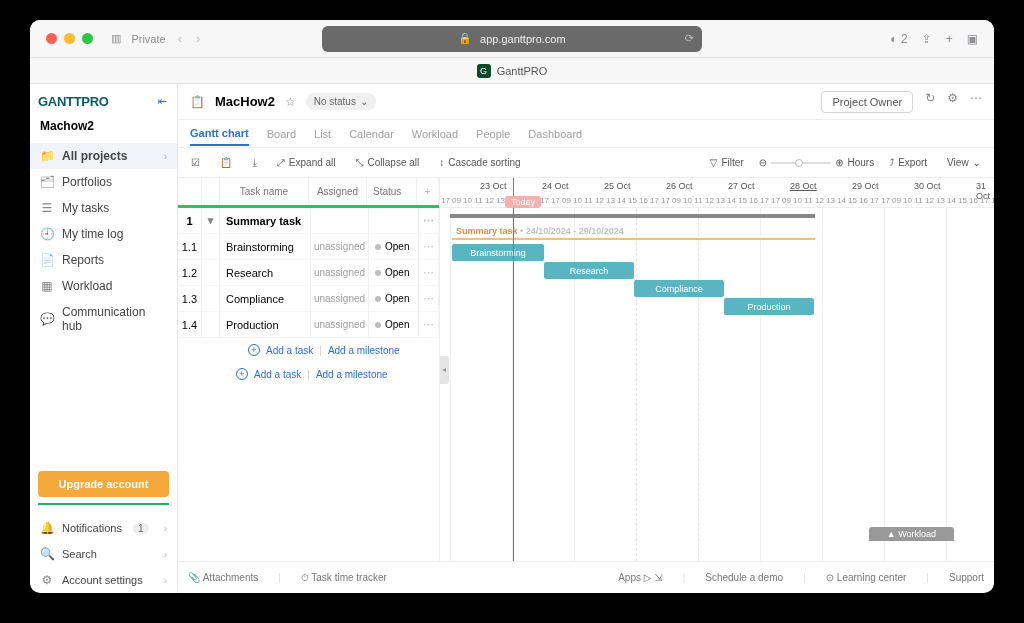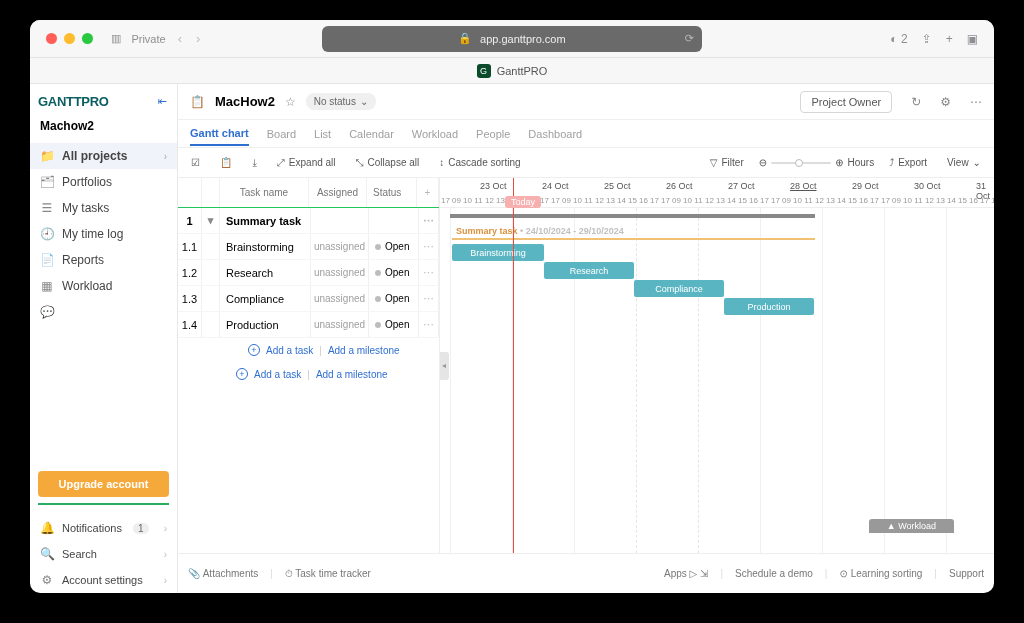--- a/index.html
+++ b/index.html
@@ -31,35 +31,35 @@
 .sidebar-spacer { flex: 1; }
 .upgrade { margin: 0 8px 6px; background: #f6a93b; color: #fff; text-align: center; font-size: 11px; font-weight: 600; padding: 7px 0; border-radius: 4px; cursor: pointer; }
 .daysleft { margin: 0 8px 4px; text-align: center; font-size: 10px; color: #666; padding: 4px 0; }
 .greenbar { height: 2px; background: #27ae60; margin: 0 8px 10px; }
 .bottom-items .nav-item { font-size: 11px; }
 .notif-badge { margin-left: auto; background: #eee; border-radius: 8px; padding: 0 5px; font-size: 10px; color: #666; margin-right: 4px; }
 .main { flex: 1; display: flex; flex-direction: column; overflow: hidden; }
 .header { height: 36px; display: flex; align-items: center; padding: 0 12px; gap: 10px; border-bottom: 1px solid #eee; }
 .proj-title { font-weight: 700; font-size: 13px; }
 .nostatus { background: #f0f0f0; border-radius: 8px; padding: 3px 8px; font-size: 10px; color: #666; display: flex; align-items: center; gap: 4px; cursor: pointer; justify-content: flex-end; }
-.header-right { margin-left: auto; display: flex; align-items: center; gap: 19px; }
+.header-right { margin-left: auto; display: flex; align-items: flex-start; gap: 12px; }
 .proj-owner { border: 1px solid #d6d6d6; border-radius: 4px; padding: 4px 10px; font-size: 11px; color: #555; cursor: pointer; }
 .hdr-icon { color: #888; font-size: 12px; cursor: pointer; }
 .tabs { height: 28px; display: flex; align-items: center; padding: 0 12px; border-bottom: 1px solid #eee; font-size: 11px; color: #a0a0a0; gap: 18px; }
 .tabs .tab { cursor: pointer; }
 .tabs .tab.active { color: #2f6fd2; font-weight: 600; border-bottom: 2px solid #2f6fd2; padding-bottom: 5px; margin-bottom: -6px; }
 .toolbar { height: 30px; display: flex; align-items: center; padding: 0 8px; font-size: 10px; color: #555; border-bottom: 1px solid #eee; gap: 10px; }
 .tb-btn { display: flex; align-items: center; gap: 4px; cursor: pointer; padding: 3px 5px; }
 .tb-sep { flex: 1; }
 .hours-slider { display: flex; align-items: center; gap: 4px; }
 .slider-track { width: 60px; height: 2px; background: #ddd; position: relative; border-radius: 2px; }
 .slider-handle { position: absolute; left: 40%; top: -3px; width: 8px; height: 8px; background: #fff; border: 1px solid #bbb; border-radius: 50%; }
 .content { flex: 1; display: flex; position: relative; overflow: hidden; }
 .tasklist { width: 262px; border-right: 1px solid #eee; font-size: 11px; }
-.tl-head { display: flex; height: 30px; border-bottom: 1px solid #22c55e; color: #777; font-size: 10px; }
+.tl-head { display: flex; height: 30px; border-bottom: 3px solid #22c55e; color: #777; font-size: 10px; }
 .tl-head > div, .tl-row > div { padding: 5px 6px; border-right: 1px solid #f0f0f0; display: flex; align-items: center; }
 .col-num { width: 24px; justify-content: center; }
 .col-actions { width: 20px; justify-content: center; color: #bbb; cursor: pointer; }
 .col-toggle { width: 18px; justify-content: center; color: #888; cursor: pointer; }
 .col-name { flex: 1; }
 .col-assigned { width: 58px; justify-content: center; }
 .col-status { width: 50px; }
 .col-add { width: 22px; justify-content: center; color: #bbb; }
 .tl-row { display: flex; height: 26px; border-bottom: 1px solid #f5f5f5; }
 .tl-row.summary { font-weight: 700; }
@@ -81,21 +81,21 @@
 .today-marker { position: absolute; top: 0; bottom: 0; width: 1px; background: #e74c3c; z-index: 3; }
 .today-label { position: absolute; top: 18px; background: #f6b0b0; color: #fff; font-size: 9px; padding: 1px 6px; border-radius: 3px; z-index: 4; }
 .summary-bar { position: absolute; height: 4px; background: #888; }
 .summary-lbl-row { position: absolute; font-size: 9px; }
 .summary-lbl-row .t1 { color: #d9913c; font-weight: 600; }
 .summary-lbl-row .t2 { color: #c0c0c0; font-weight: bold; }
 .summary-underline { position: absolute; height: 2px; background: #f0c173; }
 .bar { position: absolute; height: 17px; background: #5ab5c2; color: #fff; font-size: 9px; display: flex; align-items: center; justify-content: center; border-radius: 2px; }
 .collapse-handle { position: absolute; left: -1px; top: 50%; transform: translateY(-50%); width: 10px; height: 28px; background: #e5e5e5; border-radius: 0 3px 3px 0; cursor: pointer; display: flex; align-items: center; justify-content: center; color: #999; font-size: 8px; }
 .workload-toggle { position: absolute; bottom: 20px; right: 40px; background: #999; color: #fff; font-size: 9px; padding: 2px 18px; border-radius: 3px 3px 0 0; cursor: pointer; }
-.footer { height: 40px; border-top: 1px solid #eee; display: flex; align-items: center; padding: 0 10px; font-size: 10px; color: #777; gap: 12px; }
+.footer { height: 32px; border-top: 1px solid #eee; display: flex; align-items: center; padding: 0 10px; font-size: 10px; color: #777; gap: 20px; }
 .footer .fspacer { flex: 1; }
 .footer .pipe { color: #ddd; }
 </style>
 </head>
 <body>
 
 <div class="window">
 
   <div class="titlebar">
     <div class="traffic">
@@ -157,20 +157,21 @@
         <div class="nav-item">
           <span class="nav-icon">📄</span>
           <span>Reports</span>
         </div>
         <div class="nav-item">
           <span class="nav-icon">▦</span>
           <span>Workload</span>
         </div>
         <div class="nav-item">
           <span class="nav-icon">💬</span>
+          <span>Communication hub</span>
         </div>
       </div>
       <div class="sidebar-spacer"></div>
       <div class="upgrade">Upgrade account</div>
       <div class="greenbar"></div>
       <div class="bottom-items">
         <div class="nav-item">
           <span class="nav-icon">🔔</span>
           <span>Notifications</span>
           <span class="notif-badge">1</span>
@@ -367,20 +368,20 @@
 
       <div class="footer">
         <span>📎 <span>Attachments</span></span>
         <span class="pipe">|</span>
         <span>⏱ <span>Task time tracker</span></span>
         <div class="fspacer"></div>
         <span><span>Apps</span> ▷ ⇲</span>
         <span class="pipe">|</span>
         <span>Schedule a demo</span>
         <span class="pipe">|</span>
-        <span>⊙ <span>Learning sorting</span></span>
+        <span>⊙ <span>Learning center</span></span>
         <span class="pipe">|</span>
         <span>Support</span>
       </div>
 
     </div>
   </div>
 </div>
 
 </body></html>

